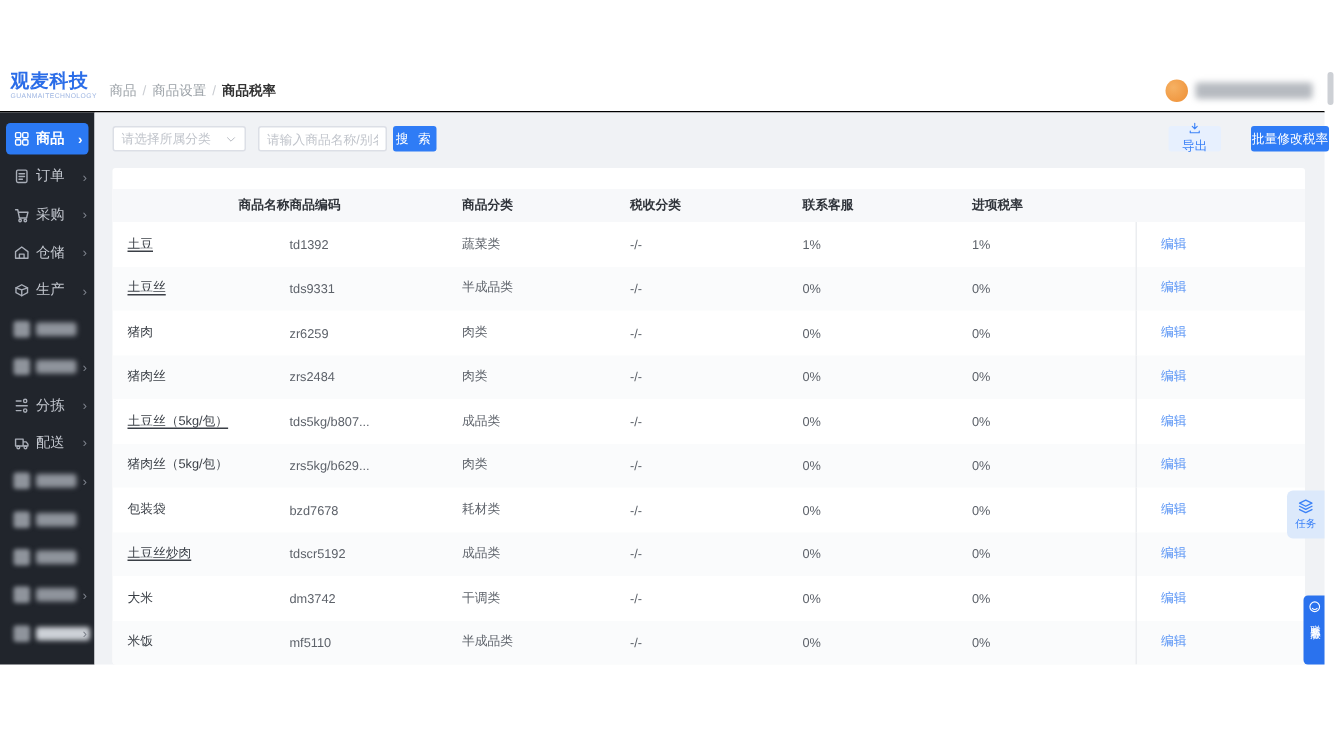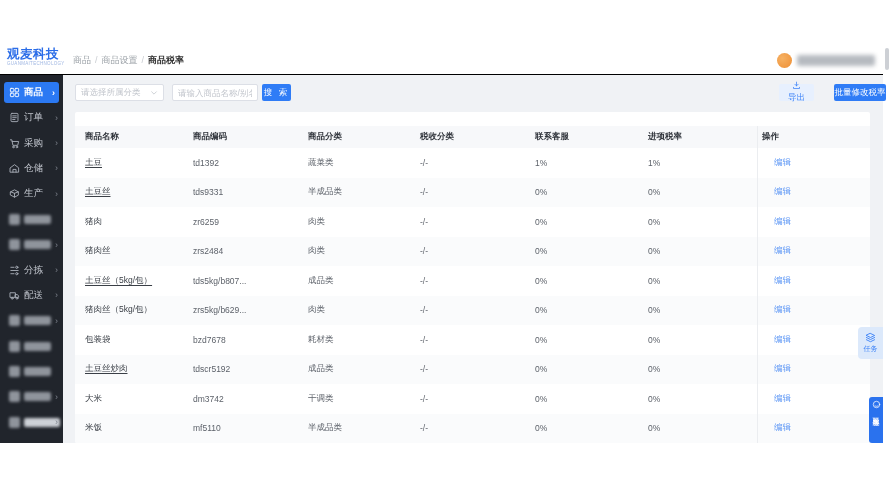--- a/index.html
+++ b/index.html
@@ -68,21 +68,21 @@
   .export-btn .icon { width:9px; height:9px; }
   .batch-btn { position:absolute; left:755px; top:9px; width:52px; height:17px;
     background:#2f7cf6; color:#fff;margin-left:16px; }
 
   
   .card { position:absolute; left:12px; top:37px; width:795px; height:331px; background:#fff;
     border-radius:2px; overflow:hidden; }
   .grid-cols { display:grid; grid-template-columns:118px 115px 112px 115px 113px 109px 113px; }
   .thead { position:absolute; left:0; top:14px; width:795px; height:22px; background:#f7f8fa;
     align-items:center; font-size:8.5px; font-weight:bold; color:#30343b; }
-  .thead > div:first-child { padding-left:10px; }
+  .thead > div:first-child { padding-left:10px;text-align:right; }
   .thead .op-col { border-left:1px solid #ebedf0; height:100%; display:flex; align-items:center;
     padding-left:4px; }
   .tbody { position:absolute; left:0; top:36px; width:795px; }
   .tr { height:29.5px; align-items:center; font-size:8.5px; color:#5d626a; }
   .tr:nth-child(even) { background:#fafbfc; }
   .tr > div:first-child { padding-left:10px; }
   .nm { color:#3a3f46; cursor:pointer; }
   .tr.linked .nm { text-decoration:underline; text-underline-offset:2px; }
   .td-op { border-left:1px solid #ebedf0; height:100%; display:flex; align-items:center; padding-left:16px; }
   .edit-link { color:#5a95f5; cursor:pointer; }
@@ -298,21 +298,20 @@
     <button class="btn batch-btn">批量修改税率</button>
 
     <div class="card">
       <div class="thead grid-cols">
         <div>商品名称</div>
         <div>商品编码</div>
         <div>商品分类</div>
         <div>税收分类</div>
         <div>联系客服</div>
         <div>进项税率</div>
-        <div class="op-col">操作</div>
       </div>
       <div class="tbody" id="rows-mount">
           <div class="tr grid-cols linked">
     <div><span class="nm">土豆</span></div>
     <div>td1392</div>
     <div>蔬菜类</div>
     <div>-/-</div>
     <div>1%</div>
     <div>1%</div>
     <div class="td-op">

